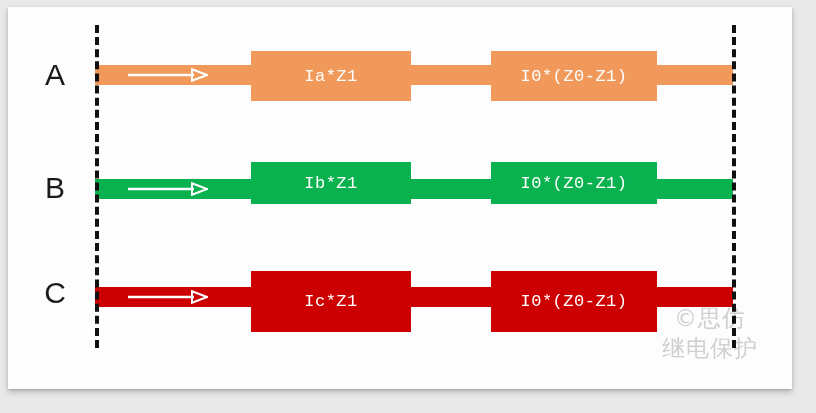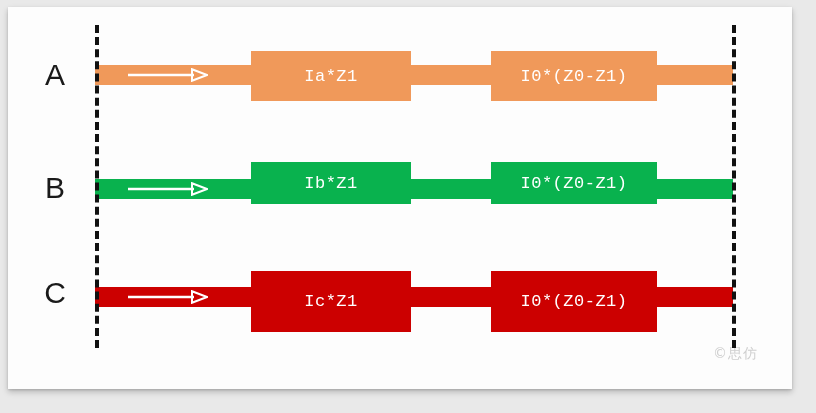--- a/index.html
+++ b/index.html
@@ -118,21 +118,21 @@
   #row-c .arrow { top: 28px; }
 
   
   #watermark {
     position: absolute;
     right: 34px;
     bottom: 26px;
     text-align: center;
     color: #cfcfcf;
     font-family: "DejaVu Sans", sans-serif;
-    font-size: 14px;
+    font-size: 23px;
     line-height: 1.28;
     letter-spacing: 1px;
     user-select: none;
   }
   #watermark .wm-line { display: block; white-space: nowrap; }
 </style>
 </head>
 <body>
 
 <div id="stage">
@@ -179,16 +179,17 @@
         <line x1="0" y1="7" x2="66" y2="7" stroke="#ffffff" stroke-width="2.4"></line>
         <polygon points="64,1.2 79,7 64,12.8" fill="none" stroke="#ffffff" stroke-width="2"></polygon>
       </svg>
 
       <div class="block block-1">Ic*Z1</div>
       <div class="block block-2">I0*(Z0-Z1)</div>
     </div>
 
     <div id="watermark">
       <span class="wm-line">©思仿</span>
+      <span class="wm-line">继电保护</span>
     </div>
 
   </div>
 </div>
 
 </body></html>

